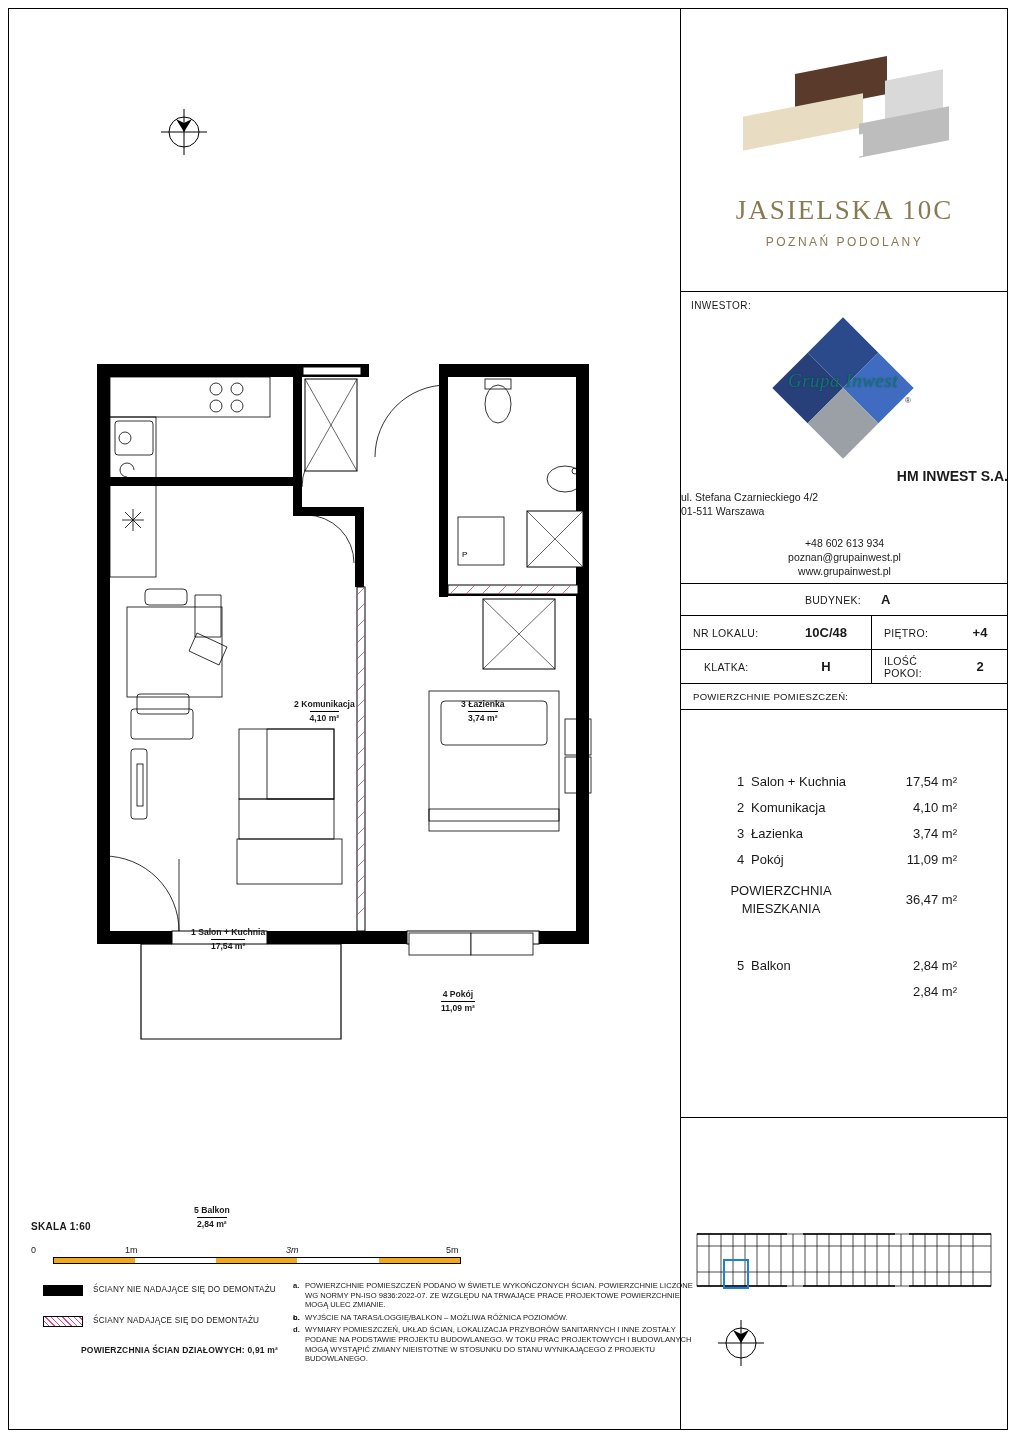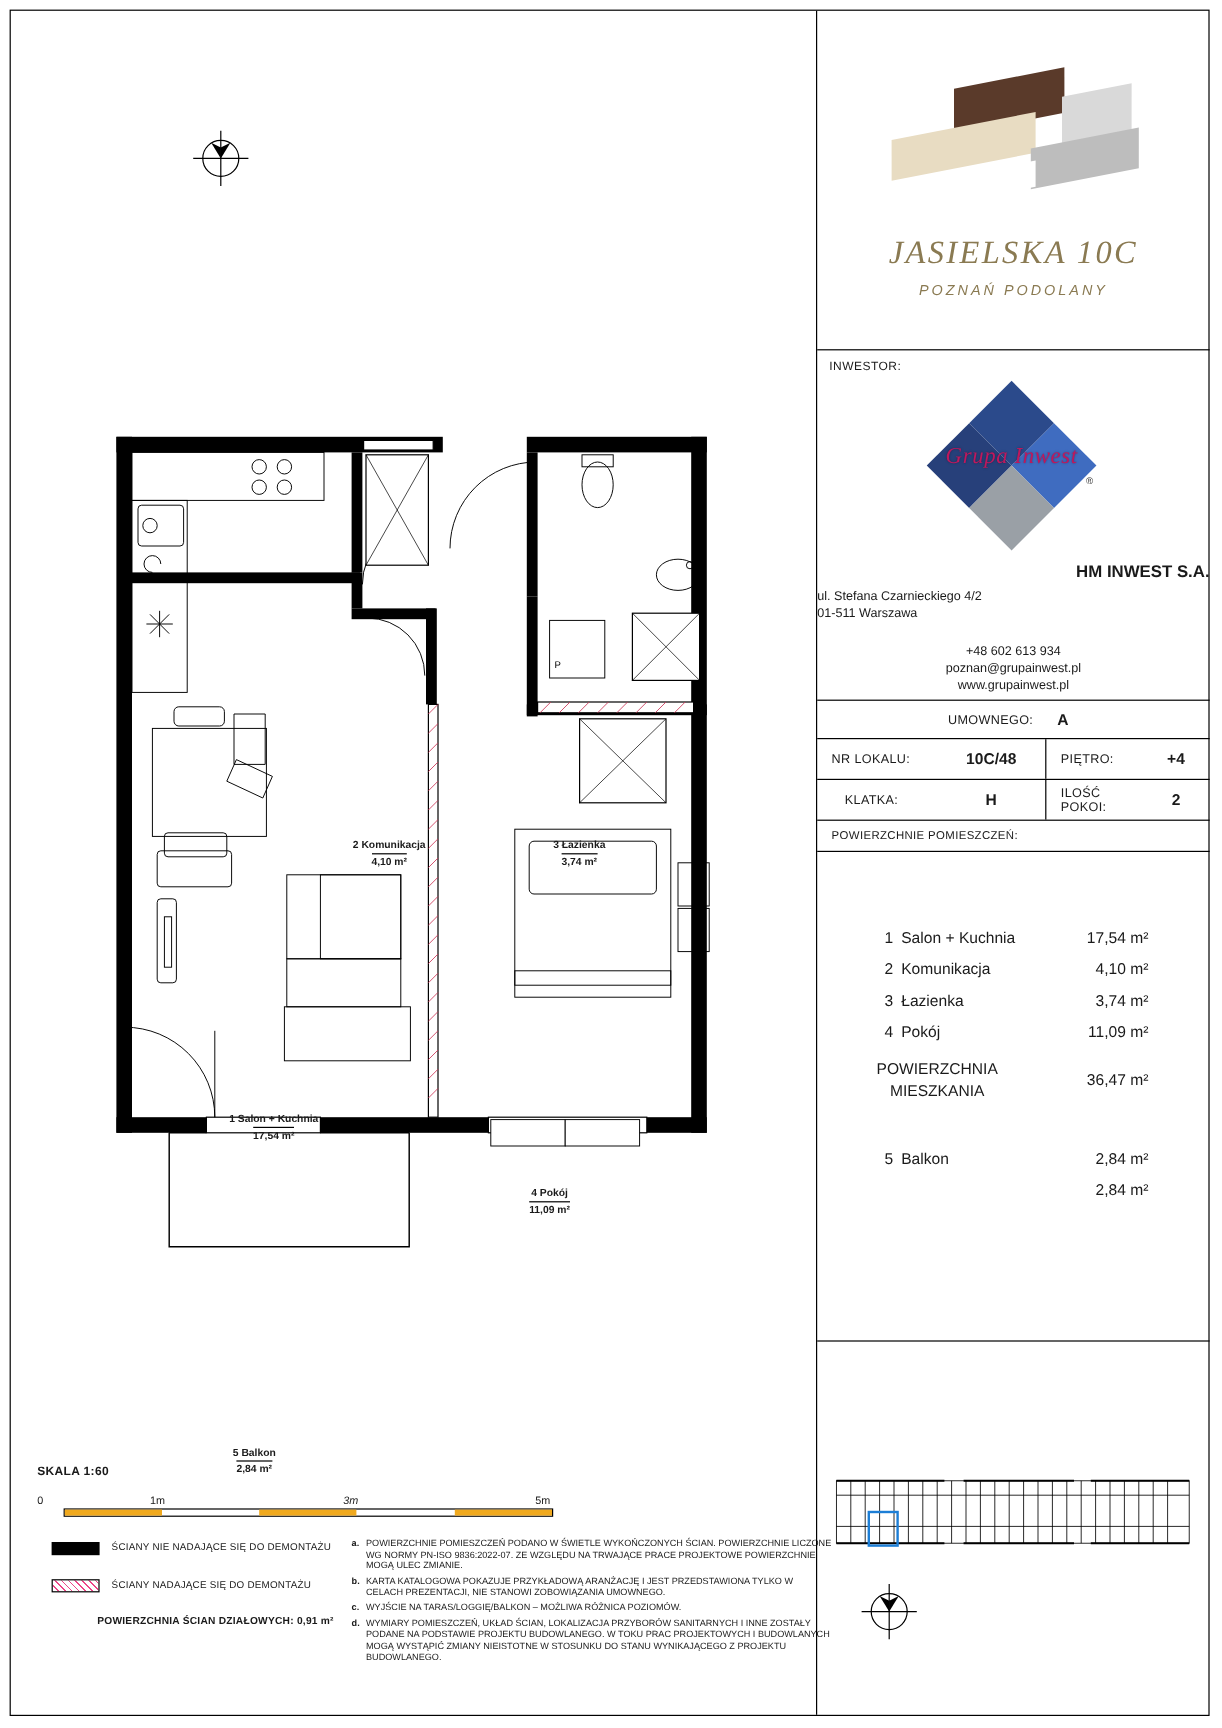--- a/index.html
+++ b/index.html
@@ -4,40 +4,40 @@
 <style>
   html,body{margin:0;padding:0;background:#fff;}
   body{width:1018px;height:1440px;font-family:"Liberation Sans",sans-serif;color:#1a1a1a;position:relative;overflow:hidden;}
   .sheet{position:absolute;left:0;top:0;width:1018px;height:1440px;}
   .frame{position:absolute;left:8px;top:8px;width:1000px;height:1422px;border:1px solid #000;box-sizing:border-box;}
 
   
   .rpanel{position:absolute;left:680px;top:9px;width:327px;height:1420px;border-left:1px solid #000;box-sizing:border-box;}
   .rbox{position:absolute;left:0;width:327px;box-sizing:border-box;border-bottom:1px solid #000;}
 
-  .logo-box{top:0;height:283px;font-style:italic;}
+  .logo-box{top:0;height:283px;}
   .logo-art{position:absolute;left:56px;top:48px;width:215px;height:120px;}
   .la1{position:absolute;left:58px;top:8px;width:92px;height:38px;background:#5a3a2a;transform:skewY(-11deg);}
   .la2{position:absolute;left:148px;top:18px;width:58px;height:60px;background:#d9d9d9;transform:skewY(-11deg);}
   .la3{position:absolute;left:6px;top:48px;width:120px;height:34px;background:#e8dcc2;transform:skewY(-11deg);}
   .la4{position:absolute;left:122px;top:58px;width:90px;height:34px;background:#bdbdbd;transform:skewY(-11deg);}
   .la5{position:absolute;left:30px;top:86px;width:96px;height:22px;background:#fff;transform:skewY(-11deg);}
   .logo-title{position:absolute;left:0;top:186px;width:327px;text-align:center;font-size:27px;letter-spacing:2px;color:#8a7a52;font-family:"Liberation Serif",serif;}
   .logo-sub{position:absolute;left:0;top:226px;width:327px;text-align:center;font-size:12px;letter-spacing:2.5px;color:#8a7a52;}
 
   .inv-box{top:283px;height:292px;}
   .inv-label{position:absolute;left:10px;top:8px;font-size:10px;letter-spacing:.4px;}
   .gi-logo{position:absolute;left:92px;top:26px;width:140px;height:140px;}
   .gi-d{position:absolute;left:20px;top:20px;width:100px;height:100px;transform:rotate(45deg);}
   .gi-q{position:absolute;width:50px;height:50px;}
   .gi-tl{left:0;top:0;background:#2b4a8b;}
   .gi-tr{left:50px;top:0;background:#3f6cc0;}
   .gi-bl{left:0;top:50px;background:#27407a;}
   .gi-br{left:50px;top:50px;background:#9aa0a6;}
-  .gi-txt{position:absolute;left:0;top:52px;width:140px;text-align:center;font-family:"Liberation Serif",serif;font-size:19px;color:#be185d;font-style:italic;letter-spacing:.5px;text-shadow:0 0 2px rgba(0,0,0,.35);}
+  .gi-txt{position:absolute;left:0;top:52px;width:140px;text-align:center;font-family:"Liberation Serif",serif;font-size:19px;color:#0f766e;font-style:italic;letter-spacing:.5px;text-shadow:0 0 2px rgba(0,0,0,.35);}
   .gi-reg{position:absolute;right:2px;top:78px;font-size:8px;color:#333;}
   .inv-name{position:absolute;left:0;top:176px;width:327px;text-align:right;font-size:14px;font-weight:bold;}
   .inv-addr{position:absolute;left:0;top:198px;width:327px;text-align:left;font-size:10.5px;line-height:14px;}
   .inv-contact{position:absolute;left:0;top:244px;width:327px;text-align:center;font-size:10.5px;line-height:14px;}
 
   .row{position:absolute;left:0;width:327px;border-bottom:1px solid #000;box-sizing:border-box;}
   .r-bud{top:575px;height:32px;}
   .r-lok{top:607px;height:34px;}
   .r-kla{top:641px;height:34px;}
   .r-pow{top:675px;height:26px;}
@@ -300,21 +300,21 @@
 
     <div class="legend">
       <div class="lg-sw1"></div>
       <div class="lg-t1">ŚCIANY NIE NADAJĄCE SIĘ DO DEMONTAŻU</div>
       <div class="lg-sw2"></div>
       <div class="lg-t2">ŚCIANY NADAJĄCE SIĘ DO DEMONTAŻU</div>
       <div class="lg-t3">POWIERZCHNIA ŚCIAN DZIAŁOWYCH: 0,91 m²</div>
 
       <div class="notes">
         <div><b>a.</b><span>POWIERZCHNIE POMIESZCZEŃ PODANO W ŚWIETLE WYKOŃCZONYCH ŚCIAN. POWIERZCHNIE LICZONE WG NORMY PN-ISO 9836:2022-07. ZE WZGLĘDU NA TRWAJĄCE PRACE PROJEKTOWE POWIERZCHNIE MOGĄ ULEC ZMIANIE.</span></div>
-        <div><b>b.</b><span>KARTA KATALOGOWA POKAZUJE PRZYKŁADOWĄ ARANŻACJĘ I JEST PRZEDSTAWIONA TYLKO W CELACH PREZENTACJI, NIE STANOWI ZOBOWIĄZANIA UMOWNEGO.</span></div>
+        <div><b>b.</b></div>
         <div><b>c.</b><span>WYJŚCIE NA TARAS/LOGGIĘ/BALKON – MOŻLIWA RÓŻNICA POZIOMÓW.</span></div>
         <div><b>d.</b><span>WYMIARY POMIESZCZEŃ, UKŁAD ŚCIAN, LOKALIZACJA PRZYBORÓW SANITARNYCH I INNE ZOSTAŁY PODANE NA PODSTAWIE PROJEKTU BUDOWLANEGO. W TOKU PRAC PROJEKTOWYCH I BUDOWLANYCH MOGĄ WYSTĄPIĆ ZMIANY NIEISTOTNE W STOSUNKU DO STANU WYNIKAJĄCEGO Z PROJEKTU BUDOWLANEGO.</span></div>
       </div>
     </div>
   </div>
 
   <div class="rpanel">
 
     <div class="rbox logo-box">
       <div class="logo-art">
@@ -346,21 +346,21 @@
         <span>01-511 Warszawa</span>
       </div>
       <div class="inv-contact">
         <span>+48 602 613 934</span><br>
         <span>poznan@grupainwest.pl</span><br>
         <span>www.grupainwest.pl</span>
       </div>
     </div>
 
     <div class="row r-bud">
-      <div class="cell-l" style="left:0;width:190px;justify-content:flex-end;padding-right:10px;">UMOWNEGO:</div>
+      <div class="cell-l" style="left:0;width:190px;justify-content:flex-end;padding-right:10px;">BUDYNEK:</div>
       <div class="cell-v" style="left:190px;width:137px;justify-content:flex-start;padding-left:10px;">A</div>
     </div>
 
     <div class="row r-lok">
       <div class="cell-l" style="left:0;width:100px;">NR LOKALU:</div>
       <div class="cell-v" style="left:100px;width:90px;justify-content:center;">10C/48</div>
       <div class="vsep" style="left:190px;"></div>
       <div class="cell-l" style="left:191px;width:80px;">PIĘTRO:</div>
       <div class="cell-v" style="left:271px;width:56px;justify-content:center;">+4</div>
     </div>

